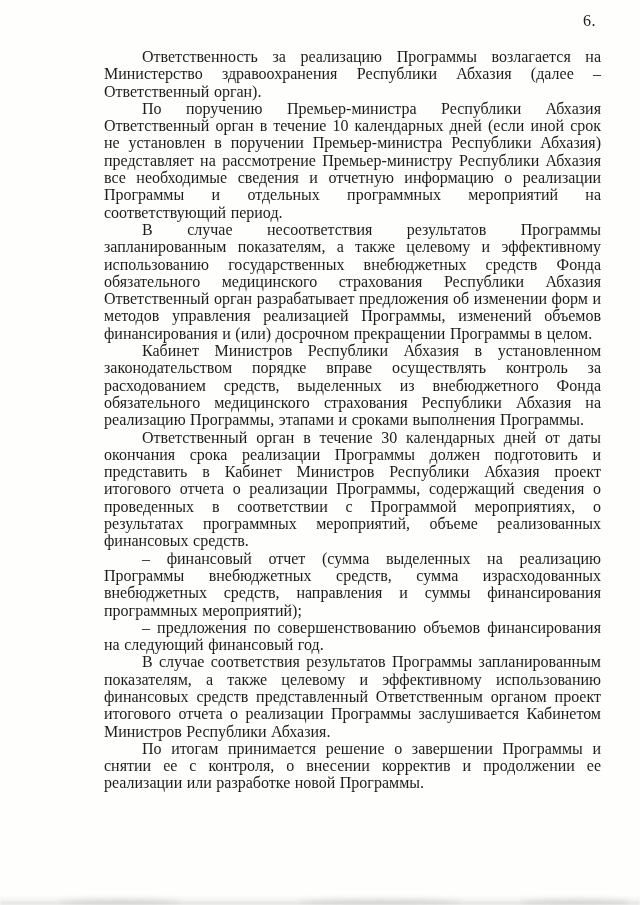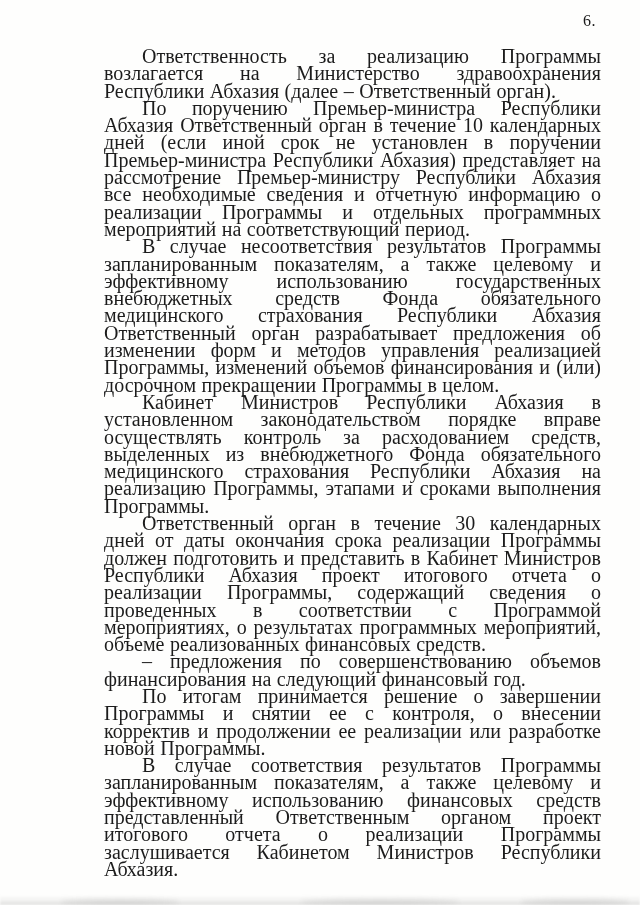--- a/index.html
+++ b/index.html
@@ -24,21 +24,21 @@
     right: 44px;
     font-size: 16px;
     letter-spacing: 0.5px;
   }
   .content {
     position: absolute;
     left: 104px;
     top: 48px;
     width: 497px;
     text-align: justify;
-    font-size: 20px;
+    font-size: 16px;
     line-height: 17.3px;
     word-spacing: 0.5px;
   }
   .para {
     margin: 0;
     padding: 0;
     text-indent: 38px;
   }
   
   .bottom-smudge {
@@ -72,23 +72,24 @@
 <div class="page">
 
   <div class="page-number">6.</div>
 
   <div class="content">
     <p class="para">Ответственность за реализацию Программы возлагается на Министерство здравоохранения Республики Абхазия (далее – Ответственный орган).</p>
     <p class="para">По поручению Премьер-министра Республики Абхазия Ответственный орган в течение 10 календарных дней (если иной срок не установлен в поручении Премьер-министра Республики Абхазия) представляет на рассмотрение Премьер-министру Республики Абхазия все необходимые сведения и отчетную информацию о реализации Программы и отдельных программных мероприятий на соответствующий период.</p>
     <p class="para">В случае несоответствия результатов Программы запланированным показателям, а также целевому и эффективному использованию государственных внебюджетных средств Фонда обязательного медицинского страхования Республики Абхазия Ответственный орган разрабатывает предложения об изменении форм и методов управления реализацией Программы, изменений объемов финансирования и (или) досрочном прекращении Программы в целом.</p>
     <p class="para">Кабинет Министров Республики Абхазия в установленном законодательством порядке вправе осуществлять контроль за расходованием средств, выделенных из внебюджетного Фонда обязательного медицинского страхования Республики Абхазия на реализацию Программы, этапами и сроками выполнения Программы.</p>
     <p class="para">Ответственный орган в течение 30 календарных дней от даты окончания срока реализации Программы должен подготовить и представить в Кабинет Министров Республики Абхазия проект итогового отчета о реализации Программы, содержащий сведения о проведенных в соответствии с Программой мероприятиях, о результатах программных мероприятий, объеме реализованных финансовых средств.</p>
+    <p class="para">– финансовый отчет (сумма выделенных на реализацию Программы внебюджетных средств, сумма израсходованных внебюджетных средств, направления и суммы финансирования программных мероприятий);</p>
     <p class="para">– предложения по совершенствованию объемов финансирования на следующий финансовый год.</p>
+    <p class="para">В случае соответствия результатов Программы запланированным показателям, а также целевому и эффективному использованию финансовых средств представленный Ответственным органом проект итогового отчета о реализации Программы заслушивается Кабинетом Министров Республики Абхазия.</p>
     <p class="para">По итогам принимается решение о завершении Программы и снятии ее с контроля, о внесении корректив и продолжении ее реализации или разработке новой Программы.</p>
-    <p class="para">В случае соответствия результатов Программы запланированным показателям, а также целевому и эффективному использованию финансовых средств представленный Ответственным органом проект итогового отчета о реализации Программы заслушивается Кабинетом Министров Республики Абхазия.</p>
   </div>
 
   <div class="bottom-smudge">
     <span class="blotch b1"></span>
     <span class="blotch b2"></span>
     <span class="blotch b3"></span>
   </div>
 
 </div>
 

